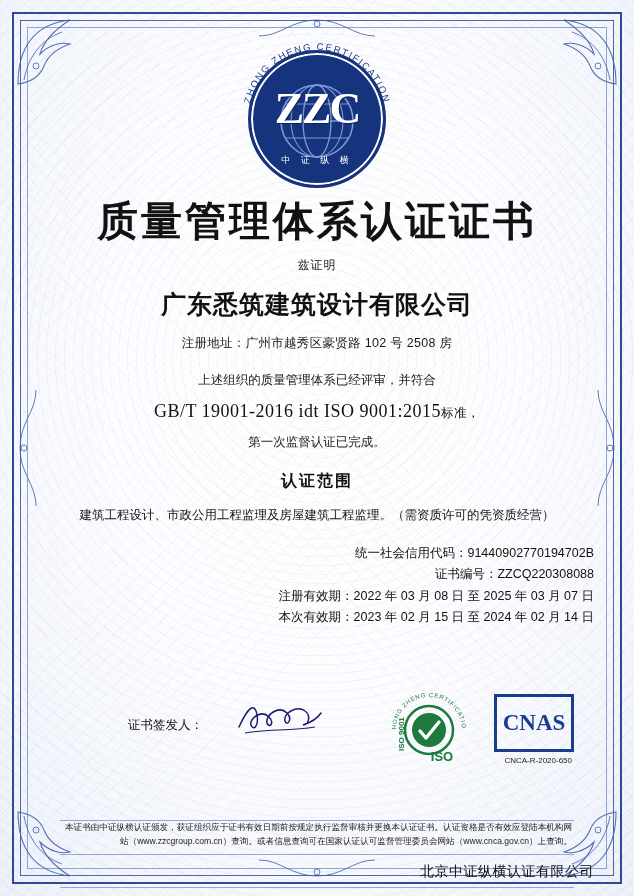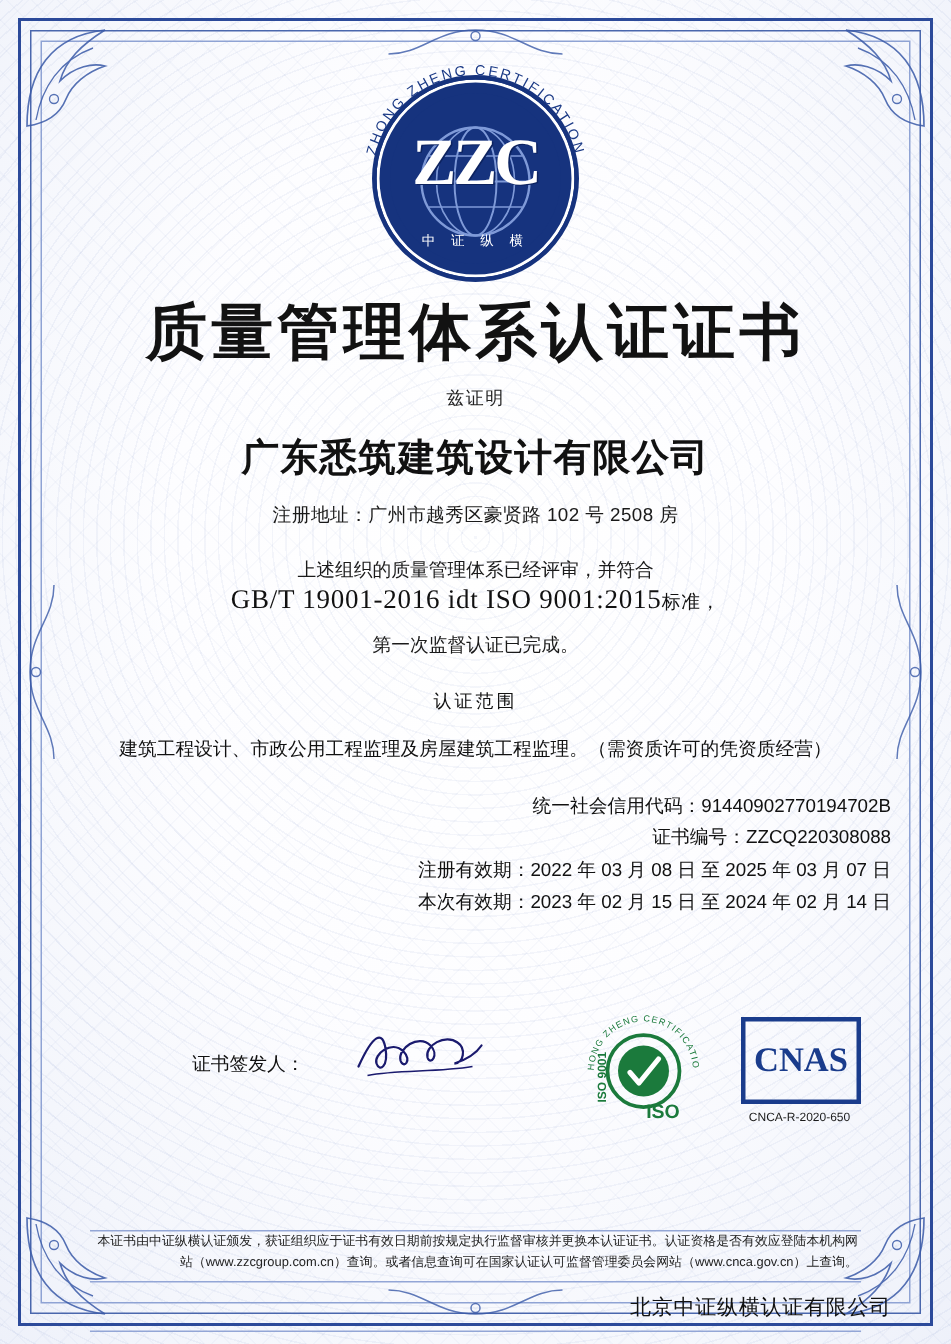--- a/index.html
+++ b/index.html
@@ -109,28 +109,28 @@
   }
   .addr{
     font-size:12.5px;color:#1a1a1a;margin-top:14px;letter-spacing:.3px;
   }
   .addr.second{margin-top:9px;}
   .stmt{
     font-size:12.5px;color:#1a1a1a;margin-top:20px;
   }
   .standard{
     font-family:"Liberation Serif", serif;
-    font-size:18px;color:#111;letter-spacing:.5px;
+    font-size:18px;color:#111;margin-top:12px;letter-spacing:.5px;
   }
   .standard .std-suffix{font-size:12.5px;font-family:"Liberation Sans",sans-serif;}
   .supervise{
     font-size:12.5px;color:#1a1a1a;margin-top:12px;
   }
   .scope-title{
-    font-size:12px;font-weight:normal;color:#111;margin-top:20px;letter-spacing:2px;
+    font-size:16px;font-weight:bold;color:#111;margin-top:20px;letter-spacing:2px;
   }
   .scope-text{
     font-size:12.5px;color:#111;margin-top:14px;line-height:1.5;
   }
 
   
   .details{
     margin-top:18px;
     text-align:right;
     padding-left:92px;
@@ -159,21 +159,21 @@
   }
   .iso-mark{position:relative;width:78px;height:78px;}
   .cnas-mark{position:relative;width:78px;height:72px;text-align:center;}
   .cnas-box{
     width:74px;height:52px;border:3px solid #1a3c8c;
     display:flex;align-items:center;justify-content:center;
     font-family:"Liberation Serif",serif;font-weight:bold;font-size:23px;
     color:#1a3c8c;letter-spacing:0px;line-height:.92;
   }
   .cnas-code{
-    font-size:8px;color:#1a1a1a;margin-top:4px;letter-spacing:0px;white-space:nowrap;
+    font-size:8px;color:#1a1a1a;margin-top:4px;letter-spacing:0px;white-space:nowrap;text-align:right;
   }
 
   
   .footer{
     position:absolute;left:40px;right:40px;bottom:8px;
   }
   .footer-rule{
     border-top:1px solid #93a6d6;
     margin:0 20px 0 20px;
   }

